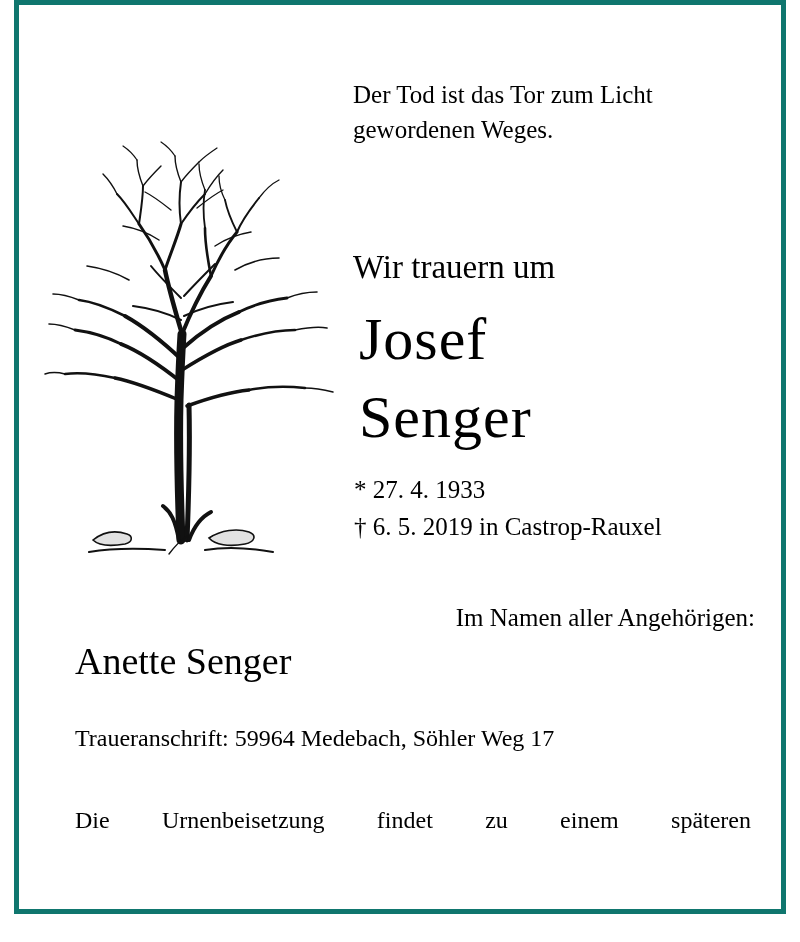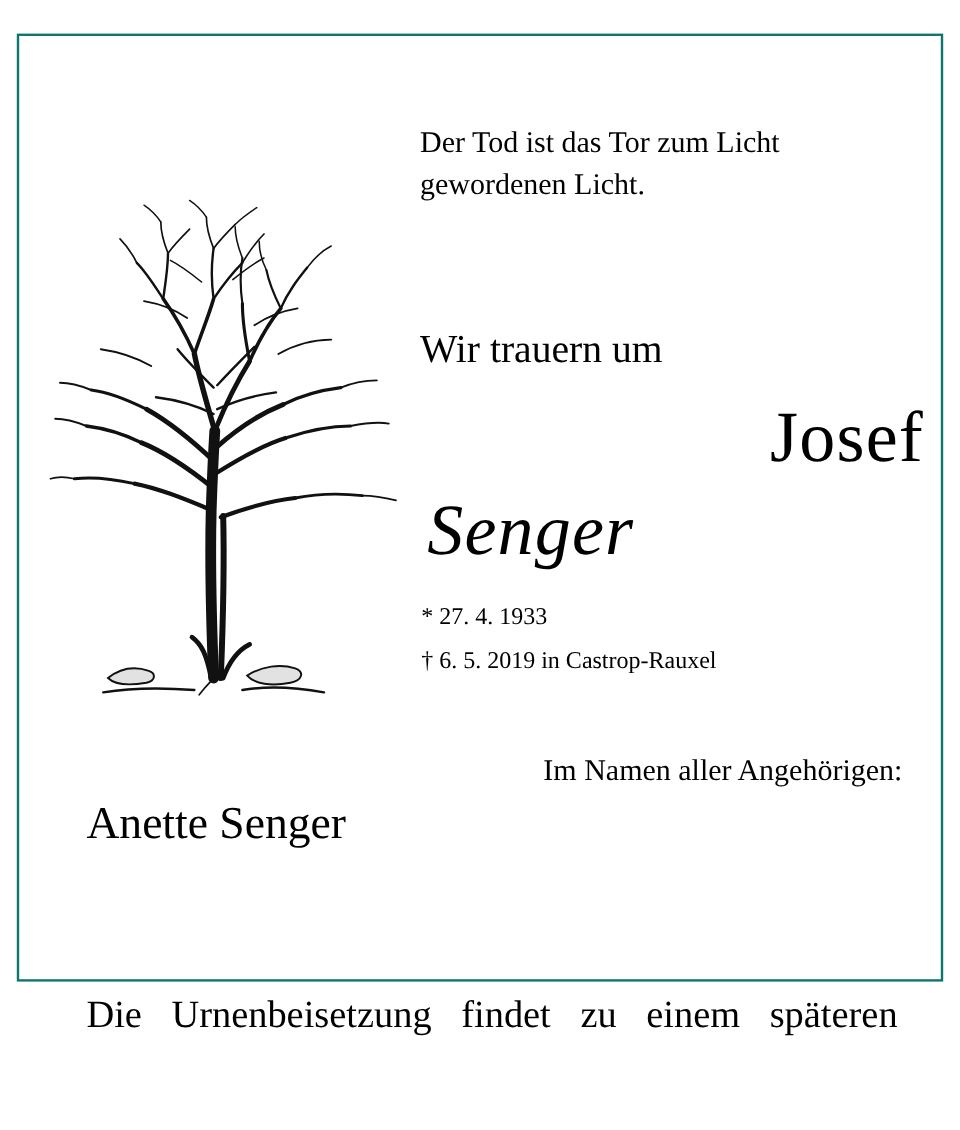--- a/index.html
+++ b/index.html
@@ -17,24 +17,24 @@
   .page {
     position: relative;
     width: 800px;
     height: 942px;
     background: #ffffff;
     box-sizing: border-box;
   }
   .frame {
     position: absolute;
     left: 14px;
-    top: 28px;
+    top: 0;
     width: 772px;
-    height: 790px;
-    border: 2px solid #0f766e;
+    height: 914px;
+    border: 5px solid #0f766e;
     box-sizing: border-box;
     background: #ffffff;
   }
   .inner {
     position: absolute;
     left: 0;
     top: 0;
     right: 0;
     bottom: 0;
     padding: 0;
@@ -65,30 +65,30 @@
   
   .name {
     position: absolute;
     left: 334px;
     top: 295px;
     width: 420px;
     font-size: 60px;
     line-height: 78px;
     letter-spacing: 1px;
   }
-  .name .first { display: block; padding-left: 6px; text-align: right; }
-  .name .last  { display: block; padding-left: 6px; font-style: italic; }
+  .name .first { display: block; padding-left: 6px; }
+  .name .last  { display: block; padding-left: 6px; }
 
   
   .dates {
     position: absolute;
     left: 335px;
     top: 466px;
     width: 420px;
-    font-size: 20px;
+    font-size: 25px;
     line-height: 37px;
   }
   .dates div { white-space: nowrap; }
 
   
   .tree {
     position: absolute;
     left: 10px;
     top: 115px;
     width: 320px;
@@ -121,21 +121,21 @@
     width: 690px;
     font-size: 24px;
     line-height: 34px;
   }
 
   .note {
     position: absolute;
     left: 56px;
     top: 797px;
     width: 676px;
-    font-size: 32px;
+    font-size: 24px;
     line-height: 36px;
     text-align: justify;
   }
   .note .l1 {
     display: block;
     text-align: justify;
     text-align-last: justify;
   }
   .note .l2 { display: block; }
 </style>
@@ -218,40 +218,41 @@
             <path d="M176 430 C200 426 222 428 244 432" stroke-width="2"></path>
             <path d="M64 420 C74 412 86 410 98 414 C104 416 104 422 96 424 C84 426 70 426 64 420 Z" stroke-width="1.6" fill="#111111" fill-opacity="0.12"></path>
             <path d="M180 418 C192 410 208 408 220 412 C228 415 226 422 216 424 C200 427 186 425 180 418 Z" stroke-width="1.6" fill="#111111" fill-opacity="0.12"></path>
             <path d="M140 434 C146 426 152 420 158 416" stroke-width="1.4"></path>
           </g>
         </svg>
       </div>
 
       <div class="verse">
         <div>Der Tod ist das Tor zum Licht</div>
-        <div>gewordenen Licht.</div>
+        <div>gewordenen Weges.</div>
       </div>
 
       <div class="mourn">Wir trauern um</div>
 
       <div class="name">
         <span class="first">Josef</span>
         <span class="last">Senger</span>
       </div>
 
       <div class="dates">
         <div>* 27. 4. 1933</div>
         <div>† 6. 5. 2019 in Castrop-Rauxel</div>
       </div>
 
       <div class="family">
         <div class="intro">Im Namen aller Angehörigen:</div>
         <div class="signer">Anette Senger</div>
       </div>
 
+      <div class="address">Traueranschrift: 59964 Medebach, Söhler Weg 17</div>
 
       <div class="note">
         <span class="l1">Die Urnenbeisetzung findet zu einem späteren</span>
       </div>
 
     </div>
   </div>
 </div>
 
 </body></html>

